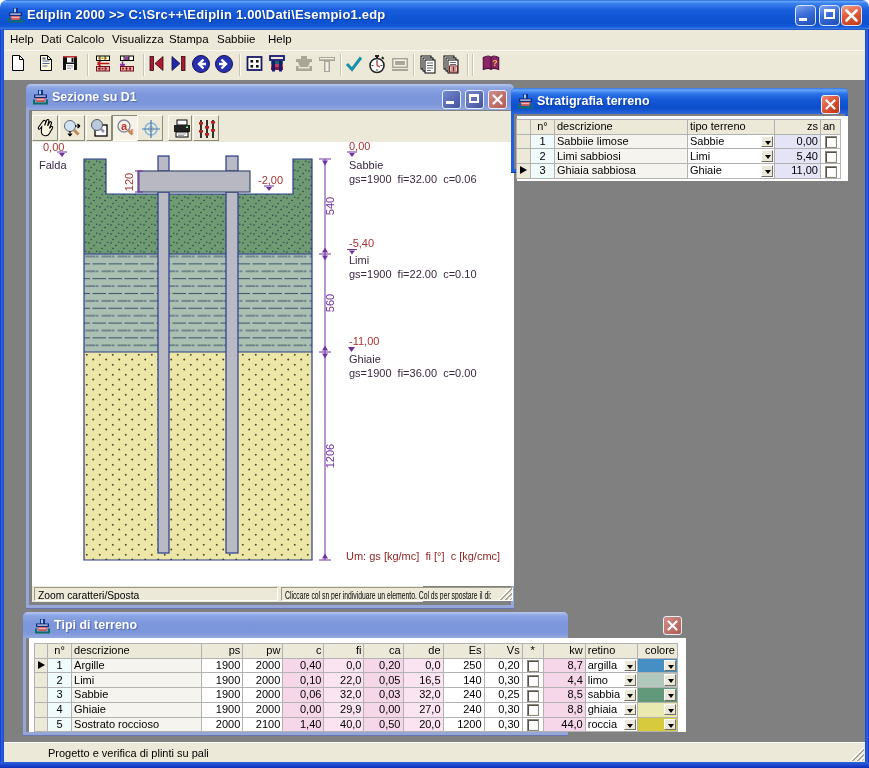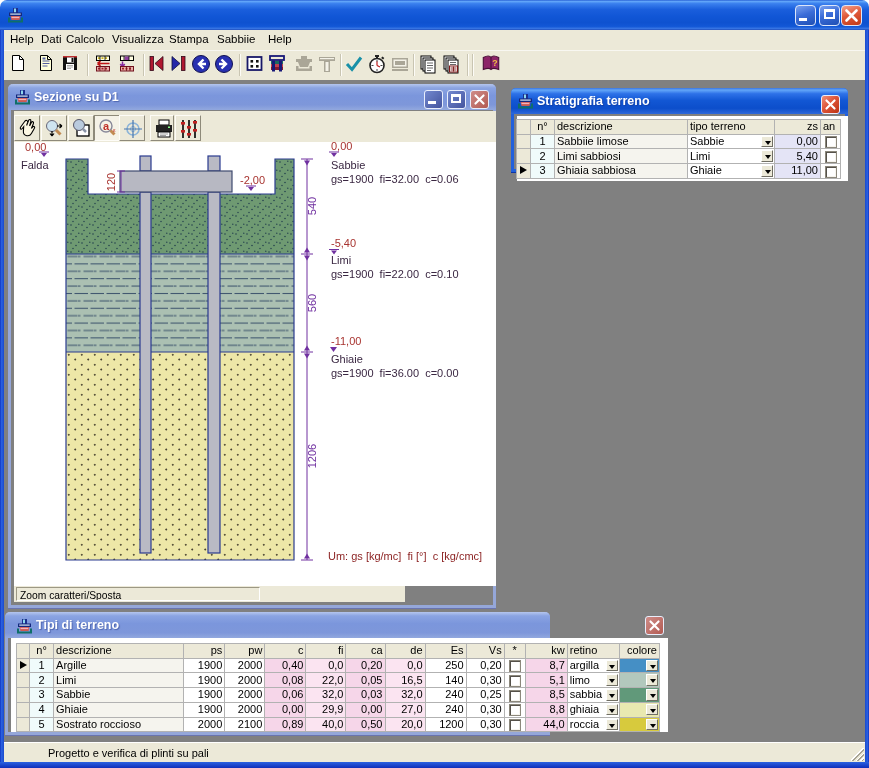--- a/index.html
+++ b/index.html
@@ -51,21 +51,21 @@
 
 .grid{border-collapse:collapse;table-layout:fixed;font-size:11px;color:#000;background:#fff;}
 .grid td{border:1px solid #b2b2b2;height:14.75px;line-height:13px;padding:0 2px;overflow:hidden;white-space:nowrap;}
 .grid tr.hdr td{background:#ece9d8;height:14.6px;}
 .grid td.sel{background:#ece9d8;}
 .grid td.num{text-align:right;}
 .grid td.ctr{text-align:center;}
 .cb{display:inline-block;width:12px;height:12px;background:#fff;border:1px solid #8c887c;box-shadow:inset 1px 1px 0 #55514a,inset -1px -1px 0 #f6f4ee;vertical-align:middle;}
 .dd{position:absolute;right:1px;top:1px;width:12px;height:11.5px;background:#ece9d8;border:1px solid #fff;border-right-color:#716f64;border-bottom-color:#716f64;}
 .dd:after{content:"";position:absolute;left:2.5px;top:4px;width:0;height:0;border-left:3.5px solid transparent;border-right:3.5px solid transparent;border-top:4px solid #000;}
-.win.inactive{border:3px solid #95a7d9;border-top:none;box-shadow:0 1px 0 #6a74ae;}
+.win.inactive{border:3px solid #95a7d9;border-top:none;box-shadow:0 1px 0 #6a74ae;margin-left:18px;}
 .win.active{border:3px solid #2160dc;border-top:none;box-shadow:0 1px 0 #0c35a8;}
 .win .tbar{left:-3px;right:-3px;width:auto;}
 .grid td{position:relative;}
 .grid td.cdesc{background:#f5f4ee;}
 .grid td.cnum{background:#f0fbfb;}
 .grid td.czs{background:#e4e4f6;}
 .grid td.cpk{background:#f6d6e9;text-align:right;}
 .grid td.cpk2{background:#fbe4f1;}
 .grid td.ctipo,.grid td.cret{background:#fff;}
 .sunk{border:1px solid #fff;border-top-color:#9c9884;border-left-color:#9c9884;background:#ece9d8;}
@@ -90,20 +90,21 @@
 </g>
 </defs>
 </svg>
 <div style="position:absolute;left:0;top:0;width:10px;height:10px;background:#fff;"></div>
 <div style="position:absolute;right:0;top:0;width:10px;height:10px;background:#fff;"></div>
 <div id="frame">
  <div id="titlebar">
   <span class="ticon"><svg width="16" height="16">
           <use href="#micon"></use>
         </svg></span>
+  <span class="ttext">Ediplin 2000 &gt;&gt; C:\Src++\Ediplin 1.00\Dati\Esempio1.edp</span>
   <span class="capbtn min">
         <span class="glyph-min"></span>
       </span>
   <span class="capbtn max">
         <span class="glyph-max" style="left:4px;top:3px;width:11px;height:10px;"></span>
       </span>
   <span class="capbtn close">
         <svg class="glyph-x" viewBox="0 0 19 19">
           <path d="M4.5 4.5 L14.5 14.5 M14.5 4.5 L4.5 14.5" stroke="#fff" stroke-width="2.6" stroke-linecap="round"></path>
         </svg>
@@ -425,20 +426,24 @@
 <rect x="315" y="107" width="10" height="1"></rect>
               <path d="M317 108.5 h6 l-3 4 z"></path>
 <path d="M316 205 h7 l-3.5 5 z"></path>
 </g>
 </svg>
    </div>
    <div class="abs" style="left:3px;top:502px;width:391px;height:16px;background:#ece9d8;">
      <div class="abs sunk" style="left:2px;top:1px;width:244px;height:14px;">
             <span class="stxt">Zoom caratteri/Sposta</span>
           </div>
+     <div class="abs sunk" style="left:249px;top:1px;width:232px;height:14px;">
+            <span class="stxt" style="transform:scaleX(0.66);transform-origin:0 0;">Cliccare col sn per individuare un elemento. Col ds per spostare il di:</span>
+       <span class="grip" style="right:0;bottom:0;"></span>
+          </div>
    </div>
   </div>
 
   <div class="win active" id="wstrat" style="left:507px;top:8px;width:337px;height:84px;">
    <div class="tbar"></div>
    <span class="wicon"><svg width="16" height="16">
             <use href="#micon"></use>
           </svg></span>
    <span class="wtitle">Stratigrafia terreno</span>
    <span class="wbtn b-close-a" style="left:307px;top:7px;">
@@ -560,28 +565,28 @@
                 <td style="background:#458fc5;">
                   <span class="dd"></span>
                 </td>
               </tr>
      <tr>
                 <td class="sel"></td>
                 <td class="ctr cnum">2</td>
                 <td class="cdesc">Limi</td>
                 <td class="num">1900</td>
                 <td class="num">2000</td>
-                <td class="num cpk">0,08</td>
+                <td class="num cpk">0,10</td>
                 <td class="num cpk2">22,0</td>
                 <td class="num cpk">0,05</td>
                 <td class="num cpk2">16,5</td>
                 <td class="num">140</td>
                 <td class="num">0,30</td>
                 <td class="ctr"><span class="cb"></span></td>
-                <td class="num cpk">5,1</td>
+                <td class="num cpk">4,4</td>
                 <td class="cret">limo<span class="dd"></span></td>
                 <td style="background:#b2c8bd;">
                   <span class="dd"></span>
                 </td>
               </tr>
      <tr>
                 <td class="sel"></td>
                 <td class="ctr cnum">3</td>
                 <td class="cdesc">Sabbie</td>
                 <td class="num">1900</td>
@@ -617,21 +622,21 @@
                 <td style="background:#e9e9b0;">
                   <span class="dd"></span>
                 </td>
               </tr>
      <tr>
                 <td class="sel"></td>
                 <td class="ctr cnum">5</td>
                 <td class="cdesc">Sostrato roccioso</td>
                 <td class="num">2000</td>
                 <td class="num">2100</td>
-                <td class="num cpk">0,89</td>
+                <td class="num cpk">1,40</td>
                 <td class="num cpk2">40,0</td>
                 <td class="num cpk">0,50</td>
                 <td class="num cpk2">20,0</td>
                 <td class="num">1200</td>
                 <td class="num">0,30</td>
                 <td class="ctr"><span class="cb"></span></td>
                 <td class="num cpk">44,0</td>
                 <td class="cret">roccia<span class="dd"></span></td>
                 <td style="background:#d7ca3d;">
                   <span class="dd"></span>

